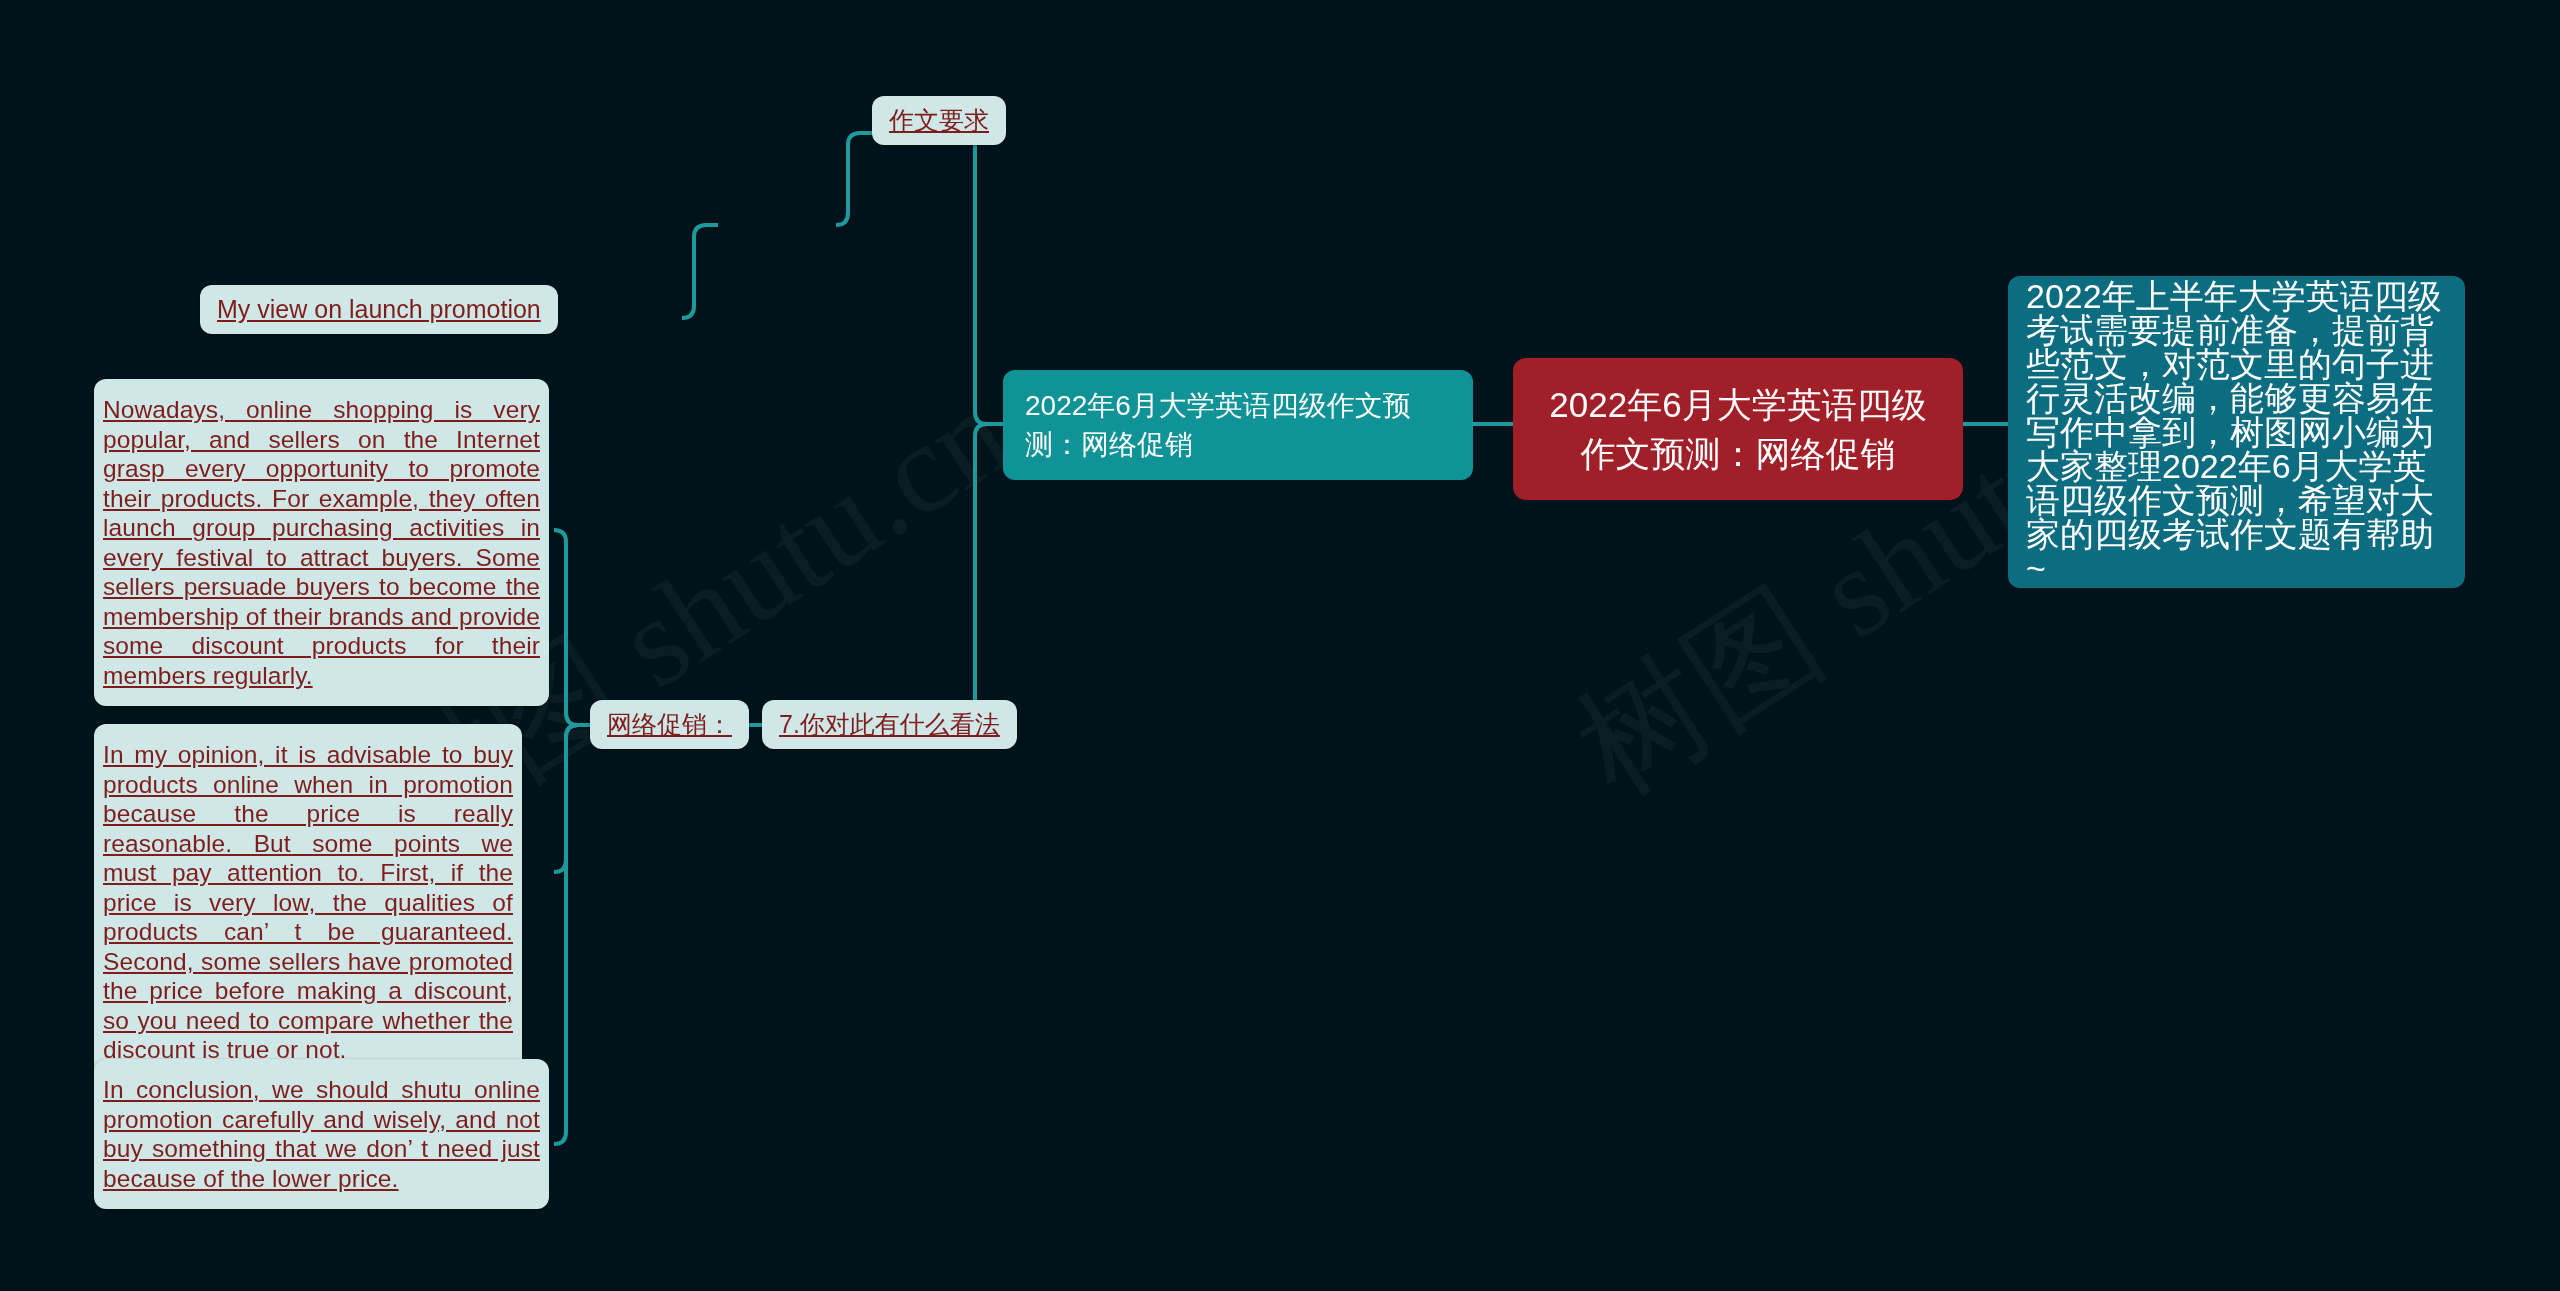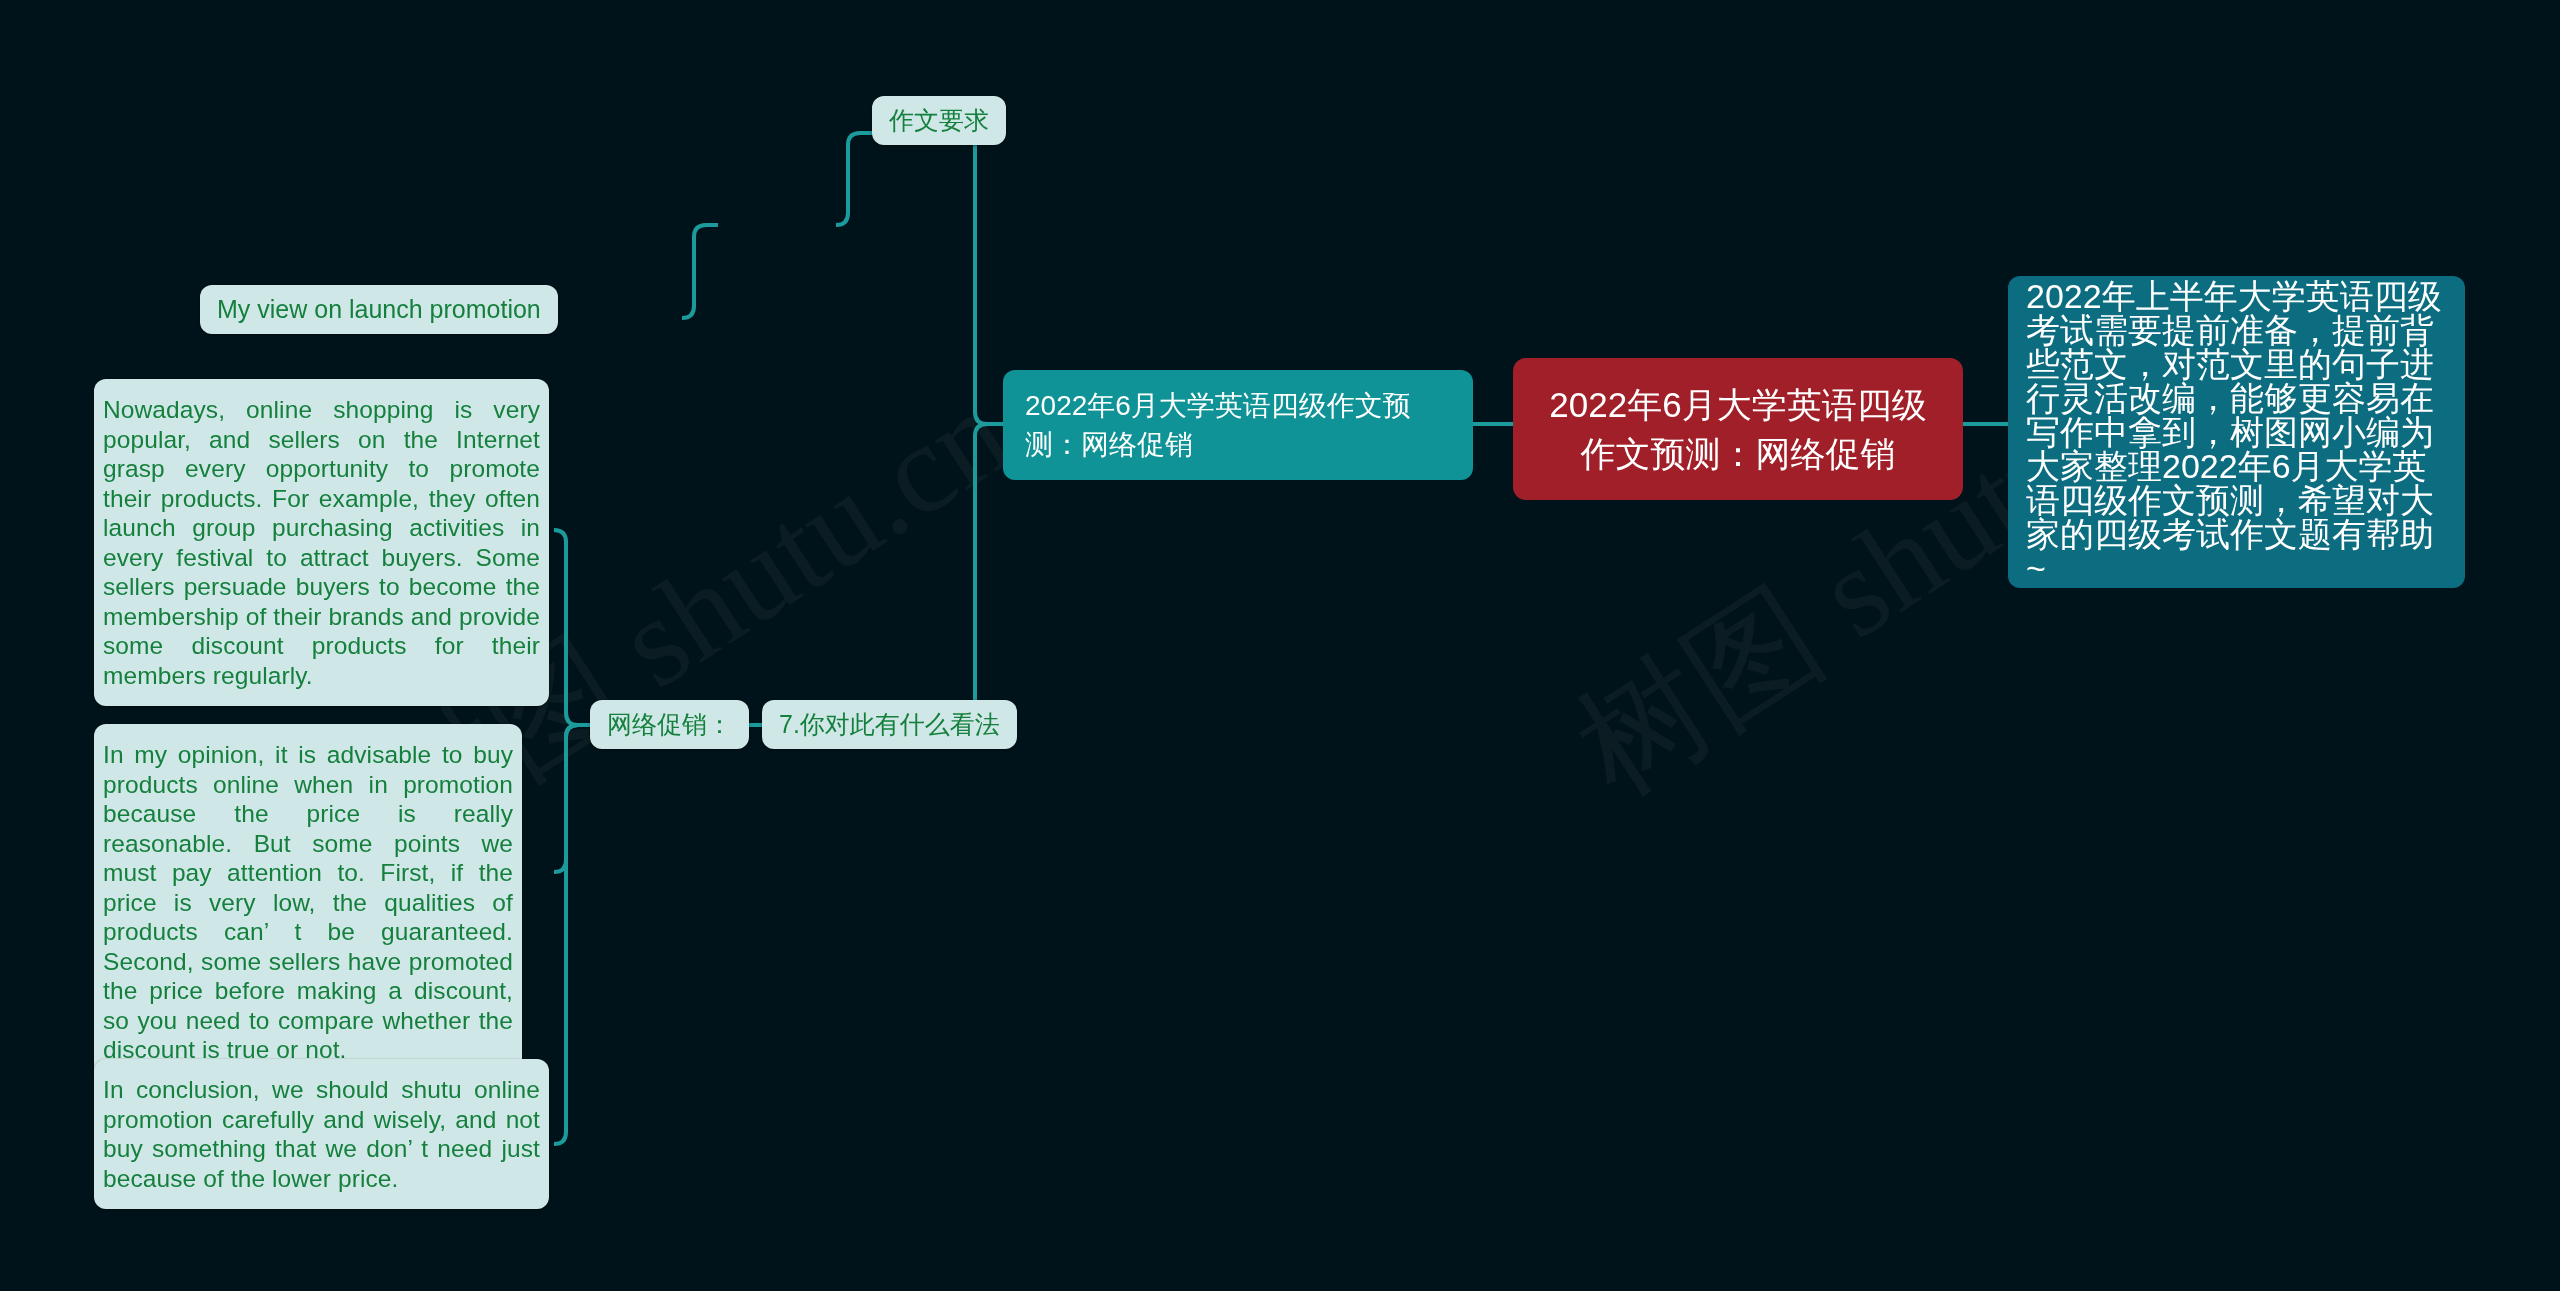--- a/index.html
+++ b/index.html
@@ -63,23 +63,24 @@
   .node {
     position: absolute;
     box-sizing: border-box;
     border-radius: 12px;
     display: flex;
     align-items: center;
   }
 
   .node-light {
     background: #cfe7e6;
-    color: #15803d;
+    color: #7f1d1d;
     border-radius: 12px;
     box-shadow: 0 1px 3px rgba(0,0,0,0.45);
+    text-decoration: underline;
   }
 
   .node-teal {
     background: #0f9396;
     color: #ffffff;
   }
 
   .node-teal-dark {
     background: #0d6d80;
     color: #ffffff;

